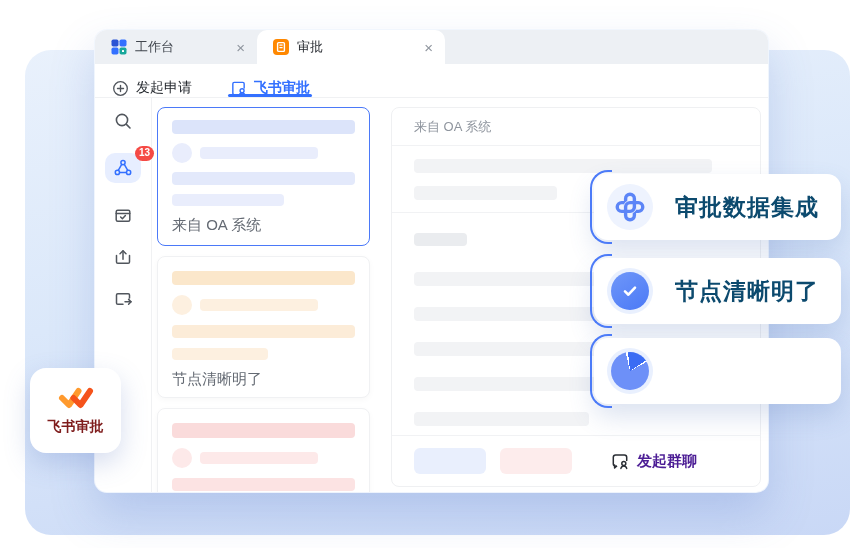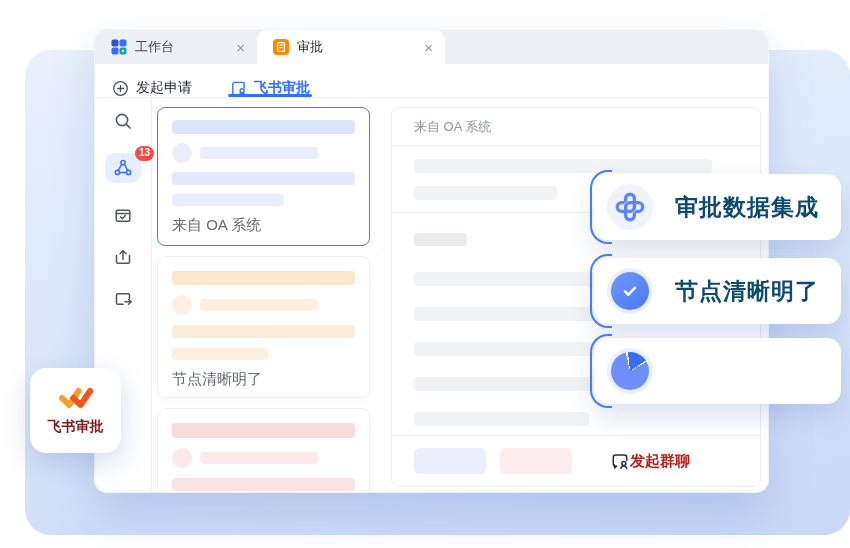--- a/index.html
+++ b/index.html
@@ -47,21 +47,21 @@
   .card-caption { font-size:15px; color:#646a73; margin-top:10px; }
   
   .main { flex:1; padding:9px 7px 4px 12px; min-width:0; }
   .panel { border:1px solid #eff0f2; border-radius:8px; height:380px; display:flex; flex-direction:column; overflow:hidden; background:#fff; }
   .panel-header { padding:10px 22px 9px; font-size:13px; color:#8f959e; border-bottom:1px solid #f1f2f4; }
   .panel-sec-a { padding:13px 22px 12px; border-bottom:1px solid #f1f2f4; }
   .panel-sec-b { padding:20px 22px 0; flex:1; }
   .gbar { background:#f2f3f5; border-radius:4px; }
   .panel-footer { border-top:1px solid #f1f2f4; height:51px; display:flex; align-items:center; padding:0 22px; gap:14px; margin-top:auto; }
   .pill { width:72px; height:26px; border-radius:6px; }
-  .chat-action { display:flex; align-items:center; gap:0; margin-left:24px; font-size:15px; font-weight:700; color:#b91c1c; }
+  .chat-action { display:flex; align-items:center; gap:7px; margin-left:24px; font-size:15px; font-weight:700; color:#4c1d95; }
   
   .feature { position:absolute; left:594px; width:247px; height:66px; background:#fff; border-radius:14px;
     box-shadow:0 12px 26px rgba(76,108,180,.20); display:flex; align-items:center; padding-left:13px; }
   .feature::before { content:""; position:absolute; left:-4px; top:-4px; bottom:-4px; width:20px;
     border:2.5px solid #4c7bf8; border-right:none; border-radius:18px 0 0 18px; }
   .halo { width:46px; height:46px; border-radius:50%; background:#eef3fe; display:flex; align-items:center; justify-content:center; flex:0 0 auto; }
   .feature-label { margin-left:22px; font-size:23px; font-weight:700; color:#0c4a6e; letter-spacing:1px; white-space:nowrap; }
   .icon-circle-check { width:38px; height:38px; border-radius:50%; background:linear-gradient(145deg,#6f97f9,#4b79f6); display:flex; align-items:center; justify-content:center; }
   .icon-pie { width:38px; height:38px; border-radius:50%;
     background:conic-gradient(from -6deg,#3a6cf4 0 62deg,#ffffff 62deg 67deg,#6d90f8 67deg 353deg,#ffffff 353deg 360deg); }

